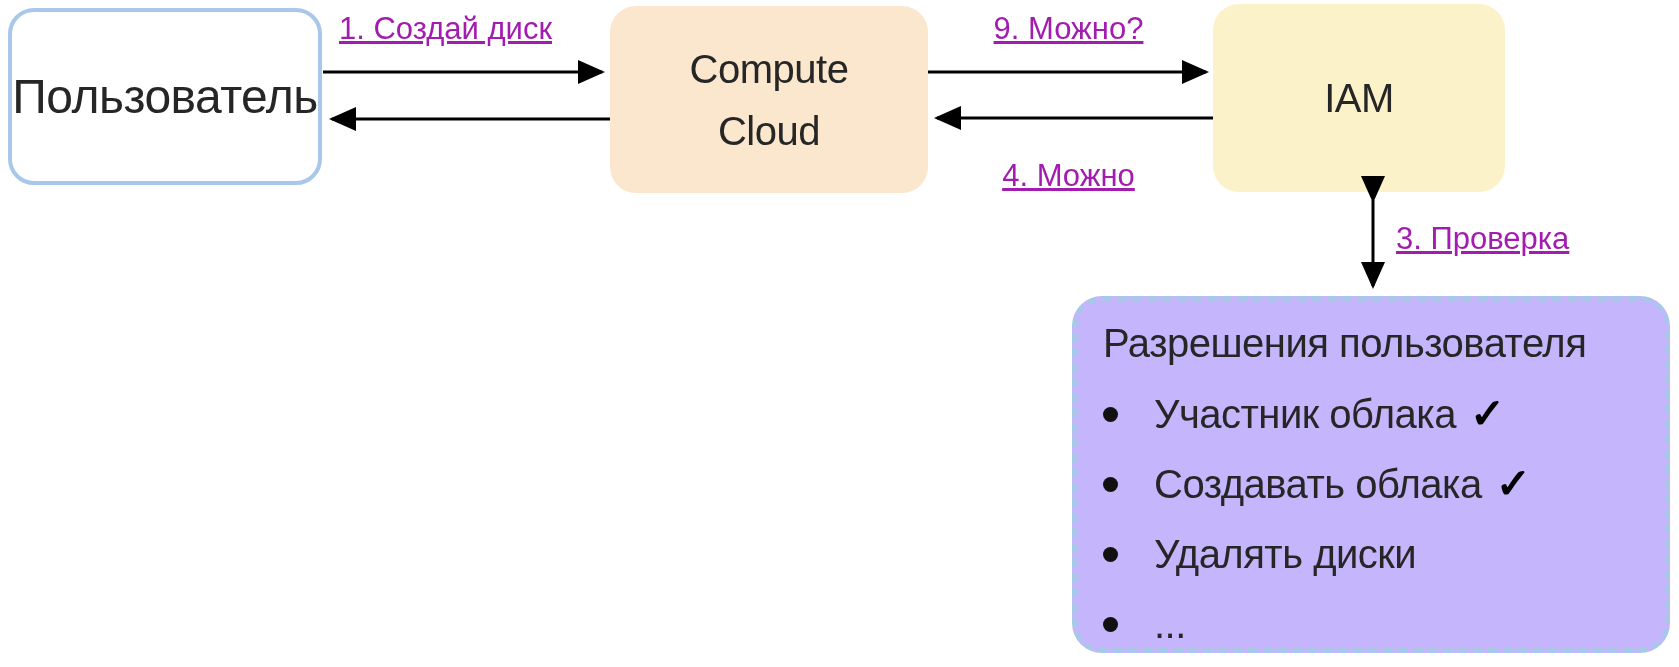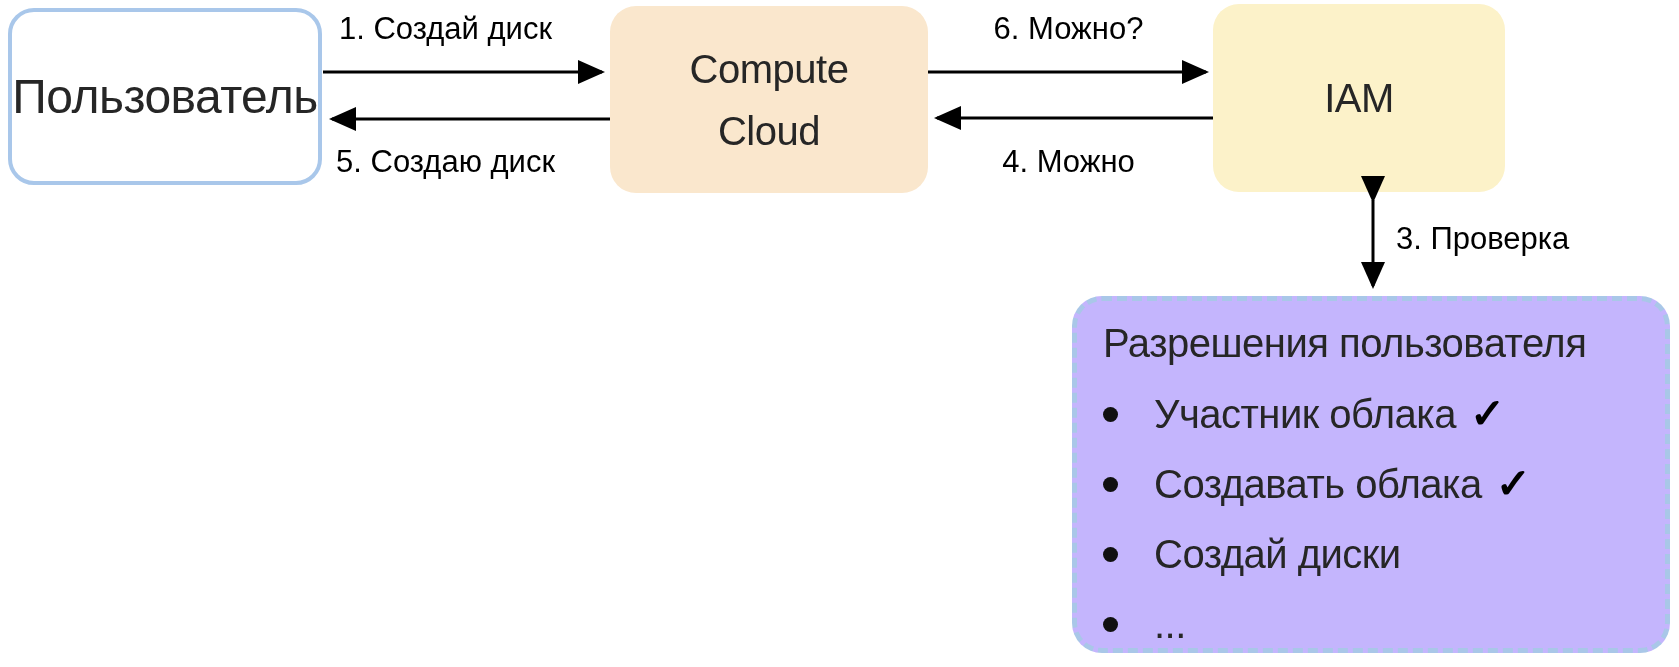--- a/index.html
+++ b/index.html
@@ -51,29 +51,30 @@
   .arrow-layer {
     position: absolute;
     left: 0; top: 0;
     pointer-events: none;
   }
 
   .arrow-label {
     position: absolute;
     font-size: 31px;
     line-height: 38px;
-    color: #000000;
+    color: #a21caf;
     white-space: nowrap;
+    text-decoration: underline;
   }
   .arrow-label.centered { text-align: center; }
 
   .label-1 { left: 303px; top: 10px;  width: 285px; }
   .label-5 { left: 303px; top: 143px; width: 285px; }
   .label-2 { left: 925px; top: 10px;  width: 287px; }
-  .label-4 { left: 925px; top: 143px; width: 287px; }
+  .label-4 { left: 925px; top: 157px; width: 287px; }
   .label-3 { left: 1396px; top: 220px; text-align: center; }
 
   .permissions {
     position: absolute;
     left: 1072px; top: 296px;
     width: 598px; height: 357px;
     border: 5px dashed #a9c7e8;
     border-radius: 30px;
     padding: 18px 16px 0 26px;
     background: #c4b5fd;
@@ -142,43 +143,42 @@
       </marker>
     </defs>
     <line x1="323" y1="72" x2="602" y2="72" stroke="#000000" stroke-width="3" marker-end="url(#ah)"></line>
     <line x1="610" y1="119" x2="332" y2="119" stroke="#000000" stroke-width="3" marker-end="url(#ah)"></line>
     <line x1="928" y1="72" x2="1206" y2="72" stroke="#000000" stroke-width="3" marker-end="url(#ah)"></line>
     <line x1="1213" y1="118" x2="937" y2="118" stroke="#000000" stroke-width="3" marker-end="url(#ah)"></line>
     <line x1="1373" y1="200" x2="1373" y2="286" stroke="#000000" stroke-width="3" marker-start="url(#ah)" marker-end="url(#ah)"></line>
   </svg>
 
   <div class="arrow-label centered label-1">1. Создай диск</div>
-  <div class="arrow-label centered label-5">5. Создаю диск</div>
-  <div class="arrow-label centered label-2">6. Можно?</div>
+  <div class="arrow-label centered label-2">9. Можно?</div>
   <div class="arrow-label centered label-4">4. Можно</div>
   <div class="arrow-label label-3">3. Проверка</div>
 
   <div class="permissions">
     <div class="permissions-title">Разрешения пользователя</div>
 
     <div class="perm-row">
       <span class="perm-dot"></span>
       <span class="perm-label">Участник облака</span>
       <span class="perm-check">✓</span>
     </div>
 
     <div class="perm-row">
       <span class="perm-dot"></span>
       <span class="perm-label">Создавать облака</span>
       <span class="perm-check">✓</span>
     </div>
 
     <div class="perm-row">
       <span class="perm-dot"></span>
-      <span class="perm-label">Создай диски</span>
+      <span class="perm-label">Удалять диски</span>
       <span class="perm-check"></span>
     </div>
 
     <div class="perm-row">
       <span class="perm-dot"></span>
       <span class="perm-label">...</span>
       <span class="perm-check"></span>
     </div>
   </div>
 

